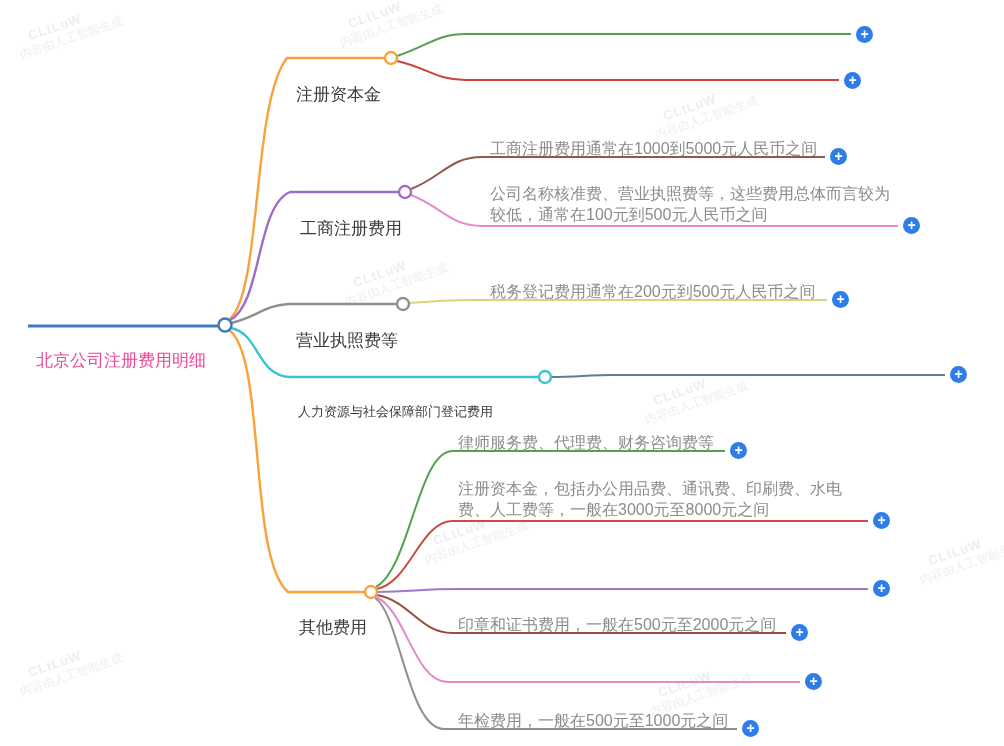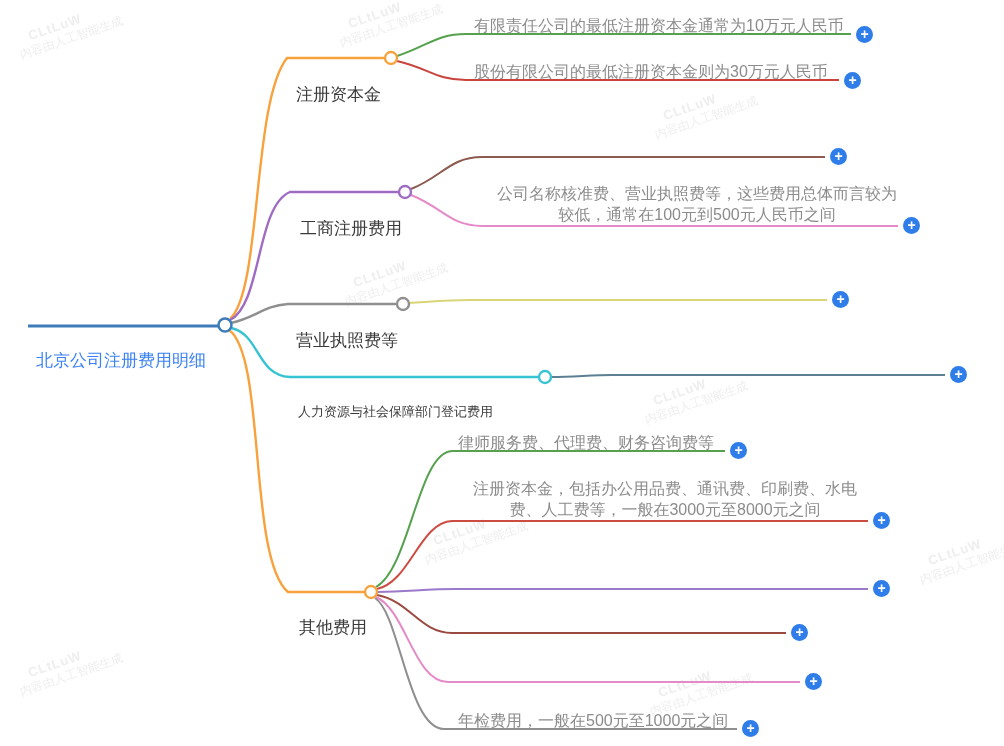--- a/index.html
+++ b/index.html
@@ -2,23 +2,23 @@
 <html><head>
 <meta charset="utf-8">
 <style>
   html,body{margin:0;padding:0;background:#fff;}
   #canvas{
     position:relative;width:1004px;height:746px;overflow:hidden;background:#ffffff;
     font-family:"Liberation Sans","DejaVu Sans",sans-serif;
   }
   #wires{position:absolute;left:0;top:0;z-index:1;}
   .node-label{position:absolute;z-index:3;font-weight:normal;color:#3a3a3a;font-size:17px;white-space:nowrap;margin-top:44px;}
-  .root-label{font-size:17px;color:#3b82f6;}
+  .root-label{font-size:17px;color:#ec4899;}
   .leaf-text{position:absolute;z-index:3;color:#8c8c8c;font-size:16px;line-height:21px;white-space:nowrap;}
-  .leaf-wrap{white-space:normal;word-break:break-all;text-align:center;}
+  .leaf-wrap{white-space:normal;word-break:break-all;}
   .plus-icon{
     position:absolute;z-index:4;width:17px;height:17px;border-radius:50%;
     background:#2e7de9;color:#ffffff;font-size:14px;font-weight:bold;line-height:16px;
     text-align:center;cursor:pointer;
   }
   .watermark{
     position:absolute;z-index:0;transform:rotate(-19deg);color:#eeeeee;
     pointer-events:none;white-space:nowrap;
   }
   .watermark .wm1{display:block;font-size:13px;font-weight:bold;margin-left:14px;letter-spacing:1px;}
@@ -101,25 +101,26 @@
   </svg>
 
   <div class="node-label root-label" style="left:36px;top:305px">北京公司注册费用明细</div>
 
   <div class="node-label" style="left:296px;top:39px">注册资本金</div>
   <div class="node-label" style="left:300px;top:173px">工商注册费用</div>
   <div class="node-label" style="left:296px;top:285px">营业执照费等</div>
   <div class="node-label" style="left:298px;top:359px;font-size:13px">人力资源与社会保障部门登记费用</div>
   <div class="node-label" style="left:299px;top:572px">其他费用</div>
 
-  <div class="leaf-text" style="left:474px;top:15px">有限责任公司的最低注册资本金通常为10万元人民币</div>
-  <div class="leaf-text" style="left:474px;top:61px">股份有限公司的最低注册资本金则为30万元人民币</div>
+  <div class="leaf-text" style="left:490px;top:138px">工商注册费用通常在1000到5000元人民币之间</div>
   <div class="leaf-text leaf-wrap" style="left:490px;top:183px;width:414px">公司名称核准费、营业执照费等，这些费用总体而言较为较低，通常在100元到500元人民币之间</div>
+  <div class="leaf-text" style="left:490px;top:281px">税务登记费用通常在200元到500元人民币之间</div>
   <div class="leaf-text" style="left:458px;top:432px">律师服务费、代理费、财务咨询费等</div>
   <div class="leaf-text leaf-wrap" style="left:458px;top:478px;width:414px">注册资本金，包括办公用品费、通讯费、印刷费、水电费、人工费等，一般在3000元至8000元之间</div>
+  <div class="leaf-text" style="left:458px;top:614px">印章和证书费用，一般在500元至2000元之间</div>
   <div class="leaf-text" style="left:458px;top:710px">年检费用，一般在500元至1000元之间</div>
 
   <div class="plus-icon" style="left:856px;top:26px">+</div>
   <div class="plus-icon" style="left:844px;top:72px">+</div>
   <div class="plus-icon" style="left:830px;top:148px">+</div>
   <div class="plus-icon" style="left:903px;top:217px">+</div>
   <div class="plus-icon" style="left:832px;top:291px">+</div>
   <div class="plus-icon" style="left:950px;top:366px">+</div>
   <div class="plus-icon" style="left:730px;top:442px">+</div>
   <div class="plus-icon" style="left:873px;top:512px">+</div>

